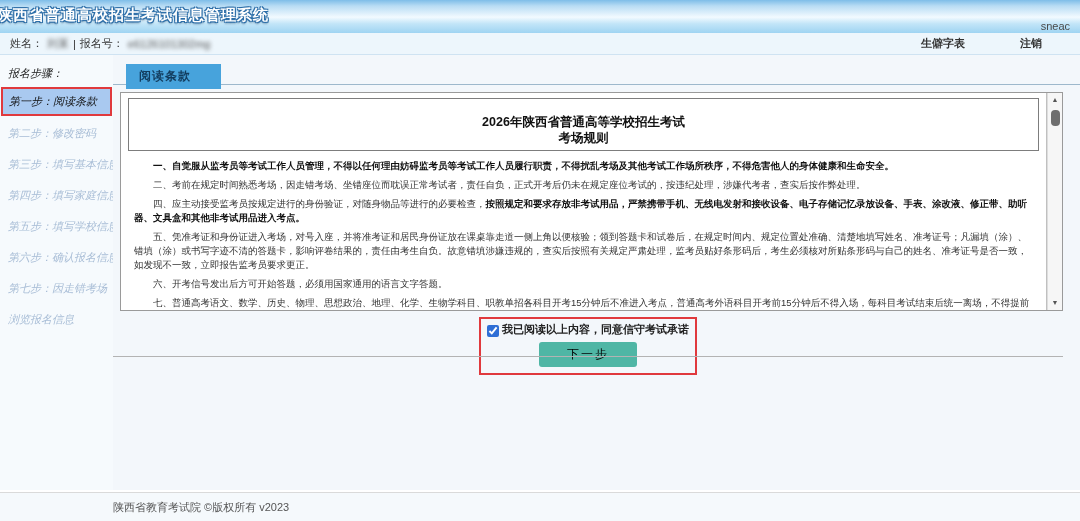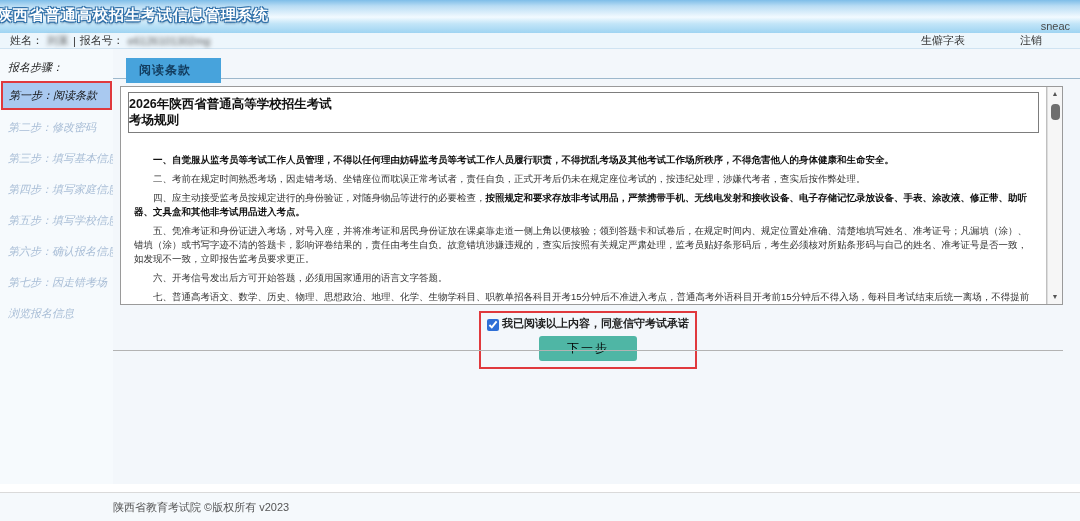--- a/index.html
+++ b/index.html
@@ -12,27 +12,27 @@
     background:linear-gradient(180deg,#7ebde8 0%,#b8dcf4 18%,#f2faff 52%,#c2e5f8 72%,#9fd4f2 100%);
   }
   .sys-title {
     position:absolute; left:-3px; top:6px;
     font-size:15px; font-weight:bold; color:#fff; letter-spacing:1px;
     text-shadow:-1px -1px 0 #2c6ea8, 1px -1px 0 #2c6ea8, -1px 1px 0 #2c6ea8, 1px 1px 0 #2c6ea8, 0 2px 2px rgba(20,60,100,.5);
   }
   .brand { position:absolute; right:10px; bottom:1px; font-size:11px; color:#4a4a4a; }
 
   .user-bar {
-    height:16px; background:#edf6fc; border-bottom:1px solid #cfe3f2;
+    height:22px; background:#edf6fc; border-bottom:1px solid #cfe3f2;
     display:flex; align-items:center; font-size:11px; color:#333;
     padding:0 10px;
   }
   .user-bar .left { display:flex; align-items:center; gap:4px; }
   .blurred { filter:blur(2.2px); user-select:none; color:#555; }
-  .user-bar .right { margin-left:auto; display:flex; align-items:flex-start; gap:55px; padding-right:28px; }
+  .user-bar .right { margin-left:auto; display:flex; align-items:flex-start; gap:55px; padding-right:28px;font-weight:bold; }
   .user-bar .right a { color:#333; text-decoration:none; cursor:pointer; }
 
   
   .layout { display:flex; height:435px; }
 
   
   .sidebar { width:113px; background:#f6fafd; padding:8px 0 0 0; flex-shrink:0;font-style:italic; }
   .sb-title { font-size:11px; color:#222; padding:3px 6px 6px 8px; }
   .sb-item { font-size:11px; color:#a8bdd6; padding:8px 4px 8px 8px; cursor:pointer; white-space:nowrap; }
   .sb-item.active {
@@ -50,22 +50,22 @@
     font-size:12px; font-weight:bold; padding:4px 30px 4px 13px; letter-spacing:1px;
   }
 
   
   .terms-panel {
     position:absolute; left:7px; right:17px; top:37px; height:219px;
     background:#fff; border:1px solid #9a9a9a;
   }
   .terms-inner { position:absolute; left:0; right:15px; top:0; bottom:0; border-right:1px solid #c0c0c0; overflow:hidden; }
   .doc-titlebox {
-    border:1px solid #7d7d7d; margin:5px 7px 16px 7px; padding:3px 0 4px 0;
-    text-align:left; font-size:12.5px; font-weight:bold; color:#111; line-height:16px;
+    border:1px solid #7d7d7d; margin:5px 7px 4px 7px; padding:15px 0 4px 0;
+    text-align:center; font-size:12.5px; font-weight:bold; color:#111; line-height:16px;
   }
   .paragraphs { padding:4px 13px 0 13px; height:172px; overflow:hidden; font-size:9.5px; color:#333; }
   .paragraphs p { line-height:14px; margin-bottom:5px; text-indent:2em; }
   .paragraphs p .b { font-weight:bold; color:#111; }
 
   
   .vscroll {
     position:absolute; top:0; right:0; bottom:0; width:15px;
     background:#f6f6f6; border-left:1px solid #ddd;
     display:flex; flex-direction:column; align-items:center;

